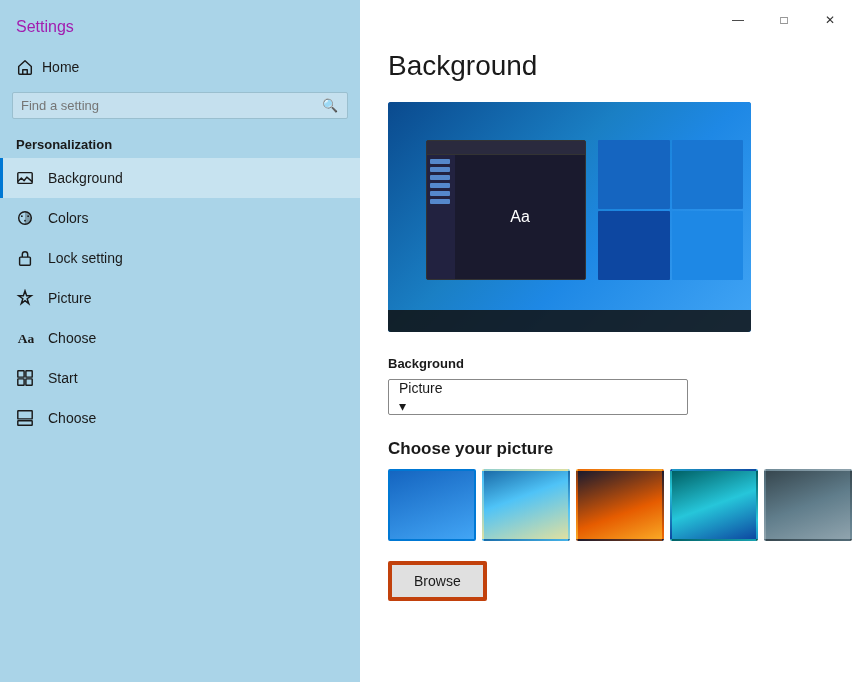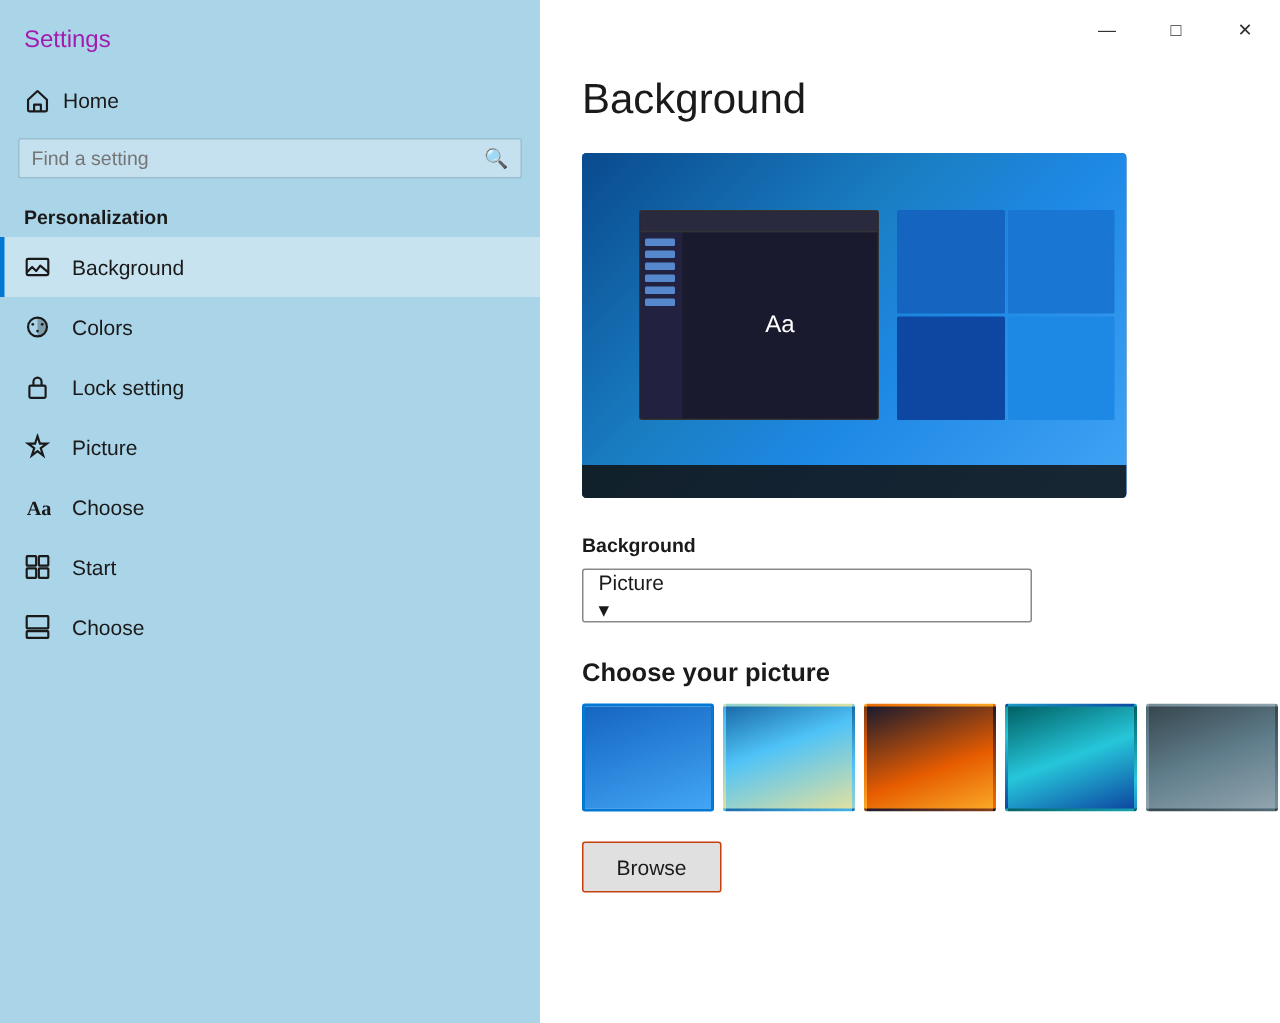--- a/index.html
+++ b/index.html
@@ -261,21 +261,21 @@
     .picture-thumb.selected { border-color: #0078d4; }
     
     .thumb-1 { background: linear-gradient(160deg, #1565c0 0%, #42a5f5 100%); }
     .thumb-2 { background: linear-gradient(160deg, #1a6ba8 0%, #4fc3f7 40%, #e0e0a0 100%); position: relative; overflow: hidden; }
     .thumb-3 { background: linear-gradient(160deg, #1a1a2e 0%, #e65c00 60%, #f9a825 100%); }
     .thumb-4 { background: linear-gradient(160deg, #006064 0%, #26c6da 50%, #0d47a1 100%); }
     .thumb-5 { background: linear-gradient(160deg, #37474f 0%, #607d8b 50%, #90a4ae 100%); }
 
     .browse-btn {
       background: #e0e0e0;
-      border: 1px solid #c2410c;
+      border: 4px solid #c2410c;
       color: #1a1a1a;
       font-size: 14px;
       padding: 8px 22px;
       cursor: pointer;
       border-radius: 2px;
     }
 
     
     .main::-webkit-scrollbar { width: 8px; }
     .main::-webkit-scrollbar-track { background: #f0f0f0; }

